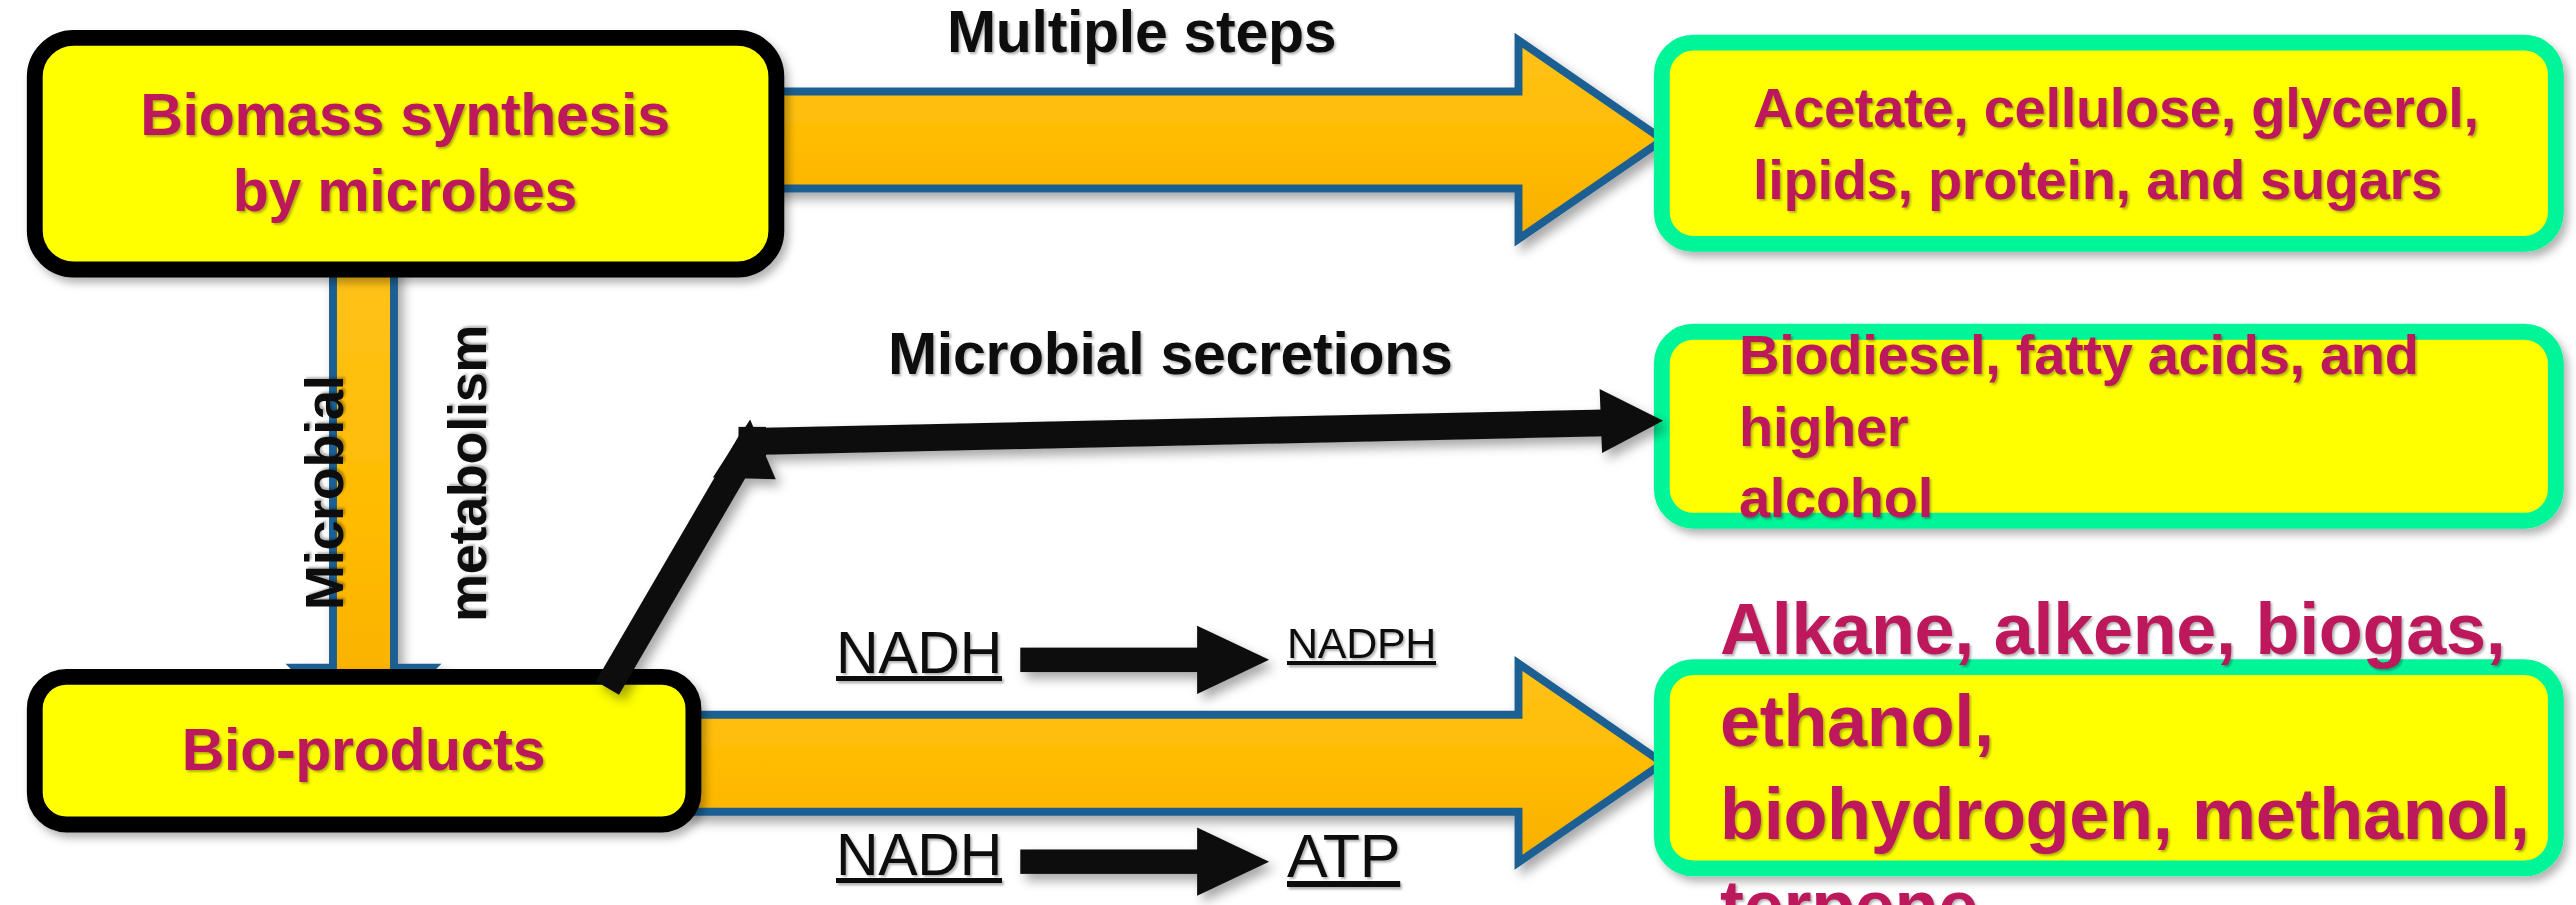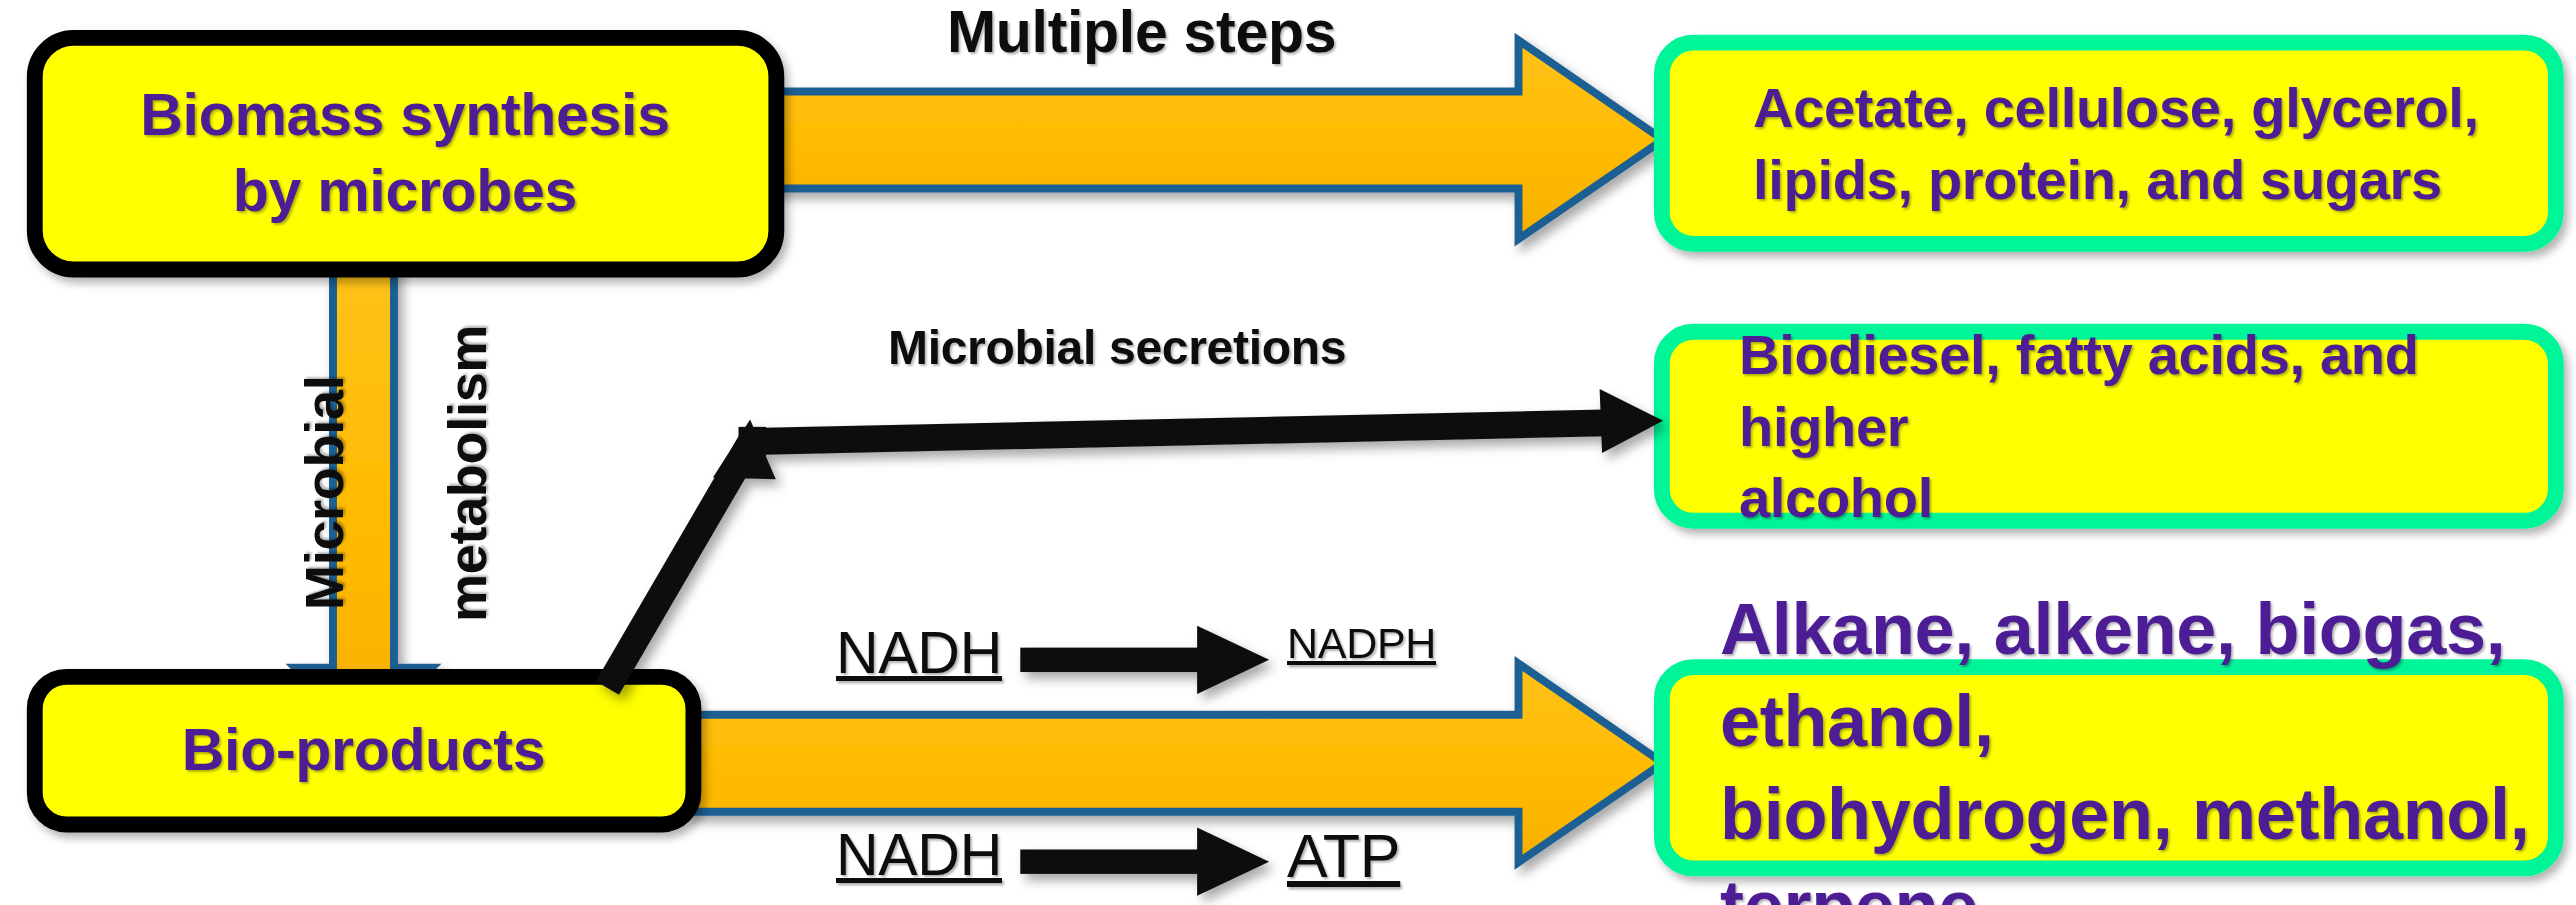--- a/index.html
+++ b/index.html
@@ -24,21 +24,21 @@
     width: 2576px;
     height: 905px;
   }
   
   .node-label {
     position: absolute;
     display: flex;
     align-items: center;
     justify-content: center;
     text-align: center;
-    color: #4c1d95;
+    color: #be185d;
     font-weight: bold;
     font-family: "Liberation Sans", sans-serif;
     letter-spacing: -0.3px;
     pointer-events: none;
     white-space: pre-line;
     line-height: 1.28;
   }
   .node-label.left-align {
     justify-content: flex-start;
     text-align: left;
@@ -154,21 +154,21 @@
 lipids, protein, and sugars</div>
 
   <div class="node-label left-align shadow-text" style="left:1708px; top:332px; width:848px; height:189px; font-size:56px;margin-left:31px;">Biodiesel, fatty acids, and higher
 alcohol</div>
 
   <div class="node-label left-align shadow-text" style="left:1720px; top:667px; width:848px; height:201px; font-size:72px;">Alkane, alkene, biogas, ethanol,
 biohydrogen, methanol, terpene</div>
 
   <div class="edge-label shadow-text" style="left:947px; top:-2.4px; font-size:59px;">Multiple steps</div>
 
-  <div class="edge-label shadow-text" style="left:888px; top:320px; font-size:48px;">Microbial secretions</div>
+  <div class="edge-label shadow-text" style="left:888px; top:320px; font-size:59px;">Microbial secretions</div>
 
   <div class="vert-label shadow-text" style="left:293px; top:610px; font-size:54px;">Microbial</div>
 
   <div class="vert-label shadow-text" style="left:436px; top:622px; font-size:54px;">metabolism</div>
 
   <div class="edge-label regular shadow-text" style="left:836px; top:619px; font-size:59px;">NADH</div>
 
   <div class="edge-label regular shadow-text" style="left:1287px; top:619px; font-size:43px;">NADPH</div>
 
   <div class="edge-label regular shadow-text" style="left:836px; top:821px; font-size:59px;">NADH</div>

